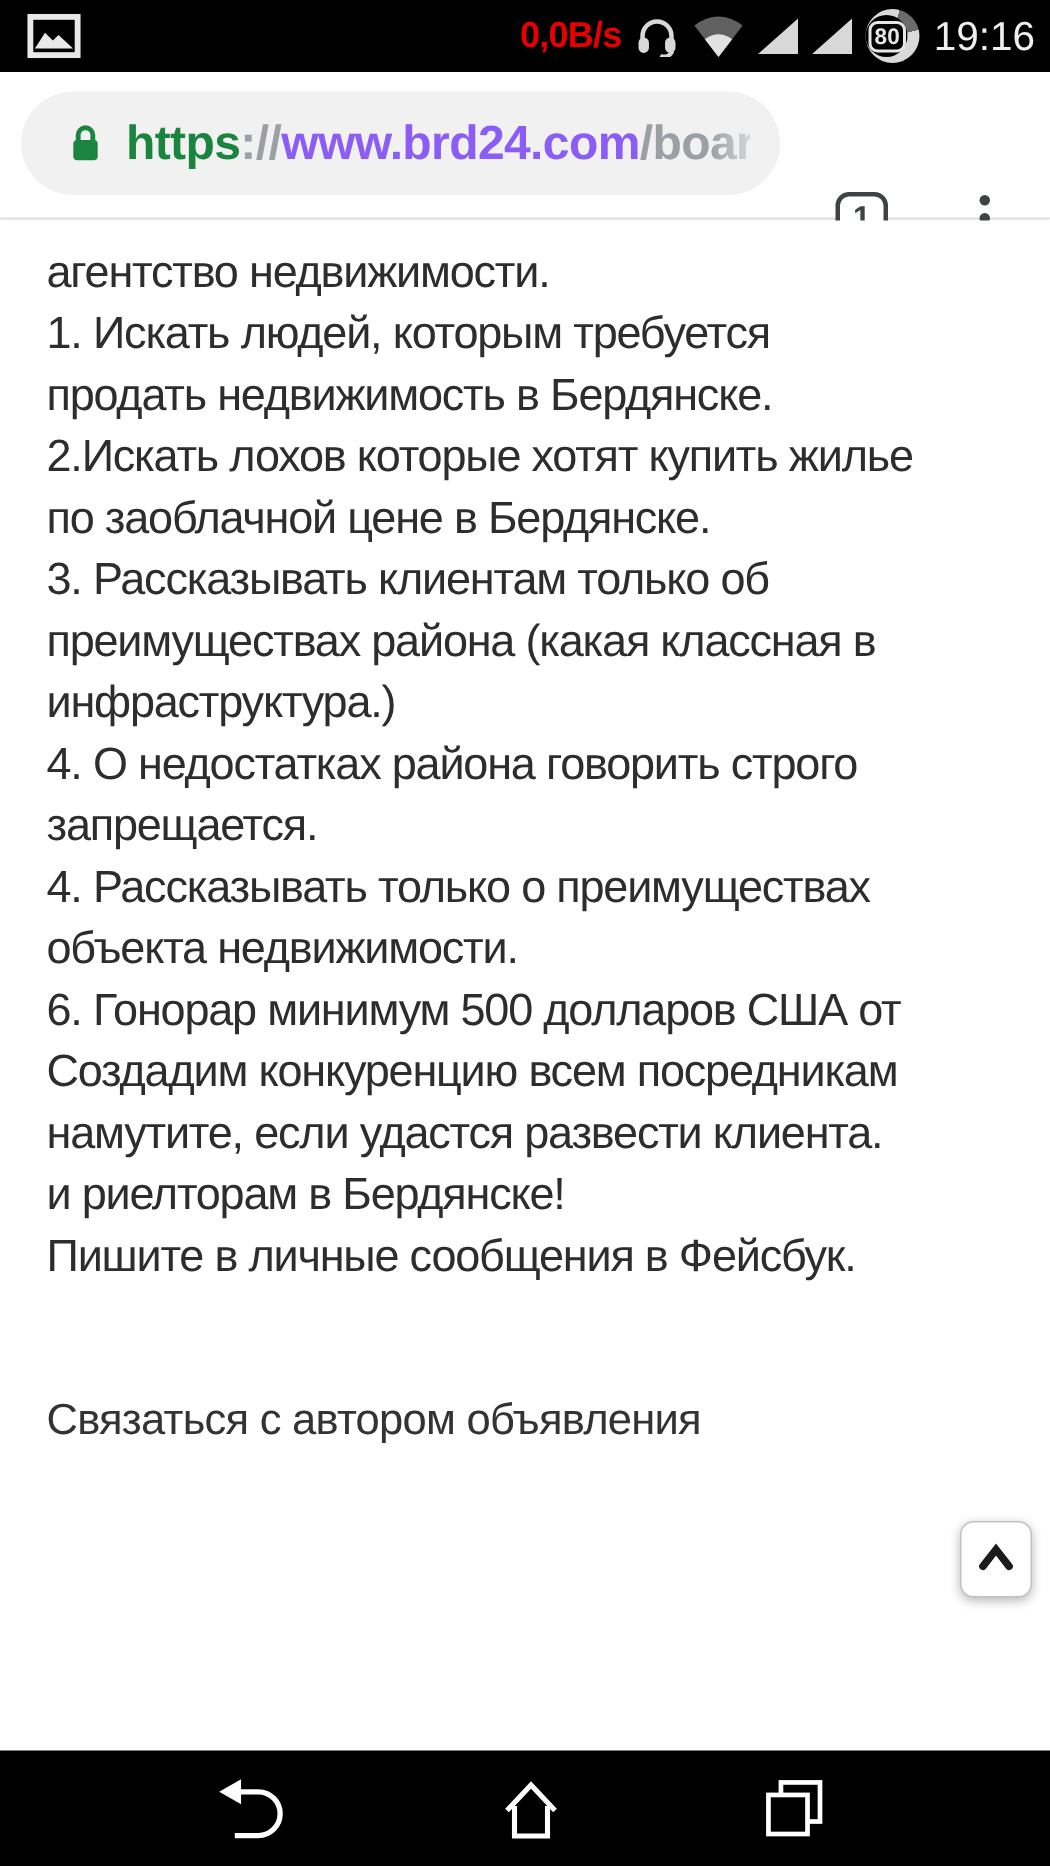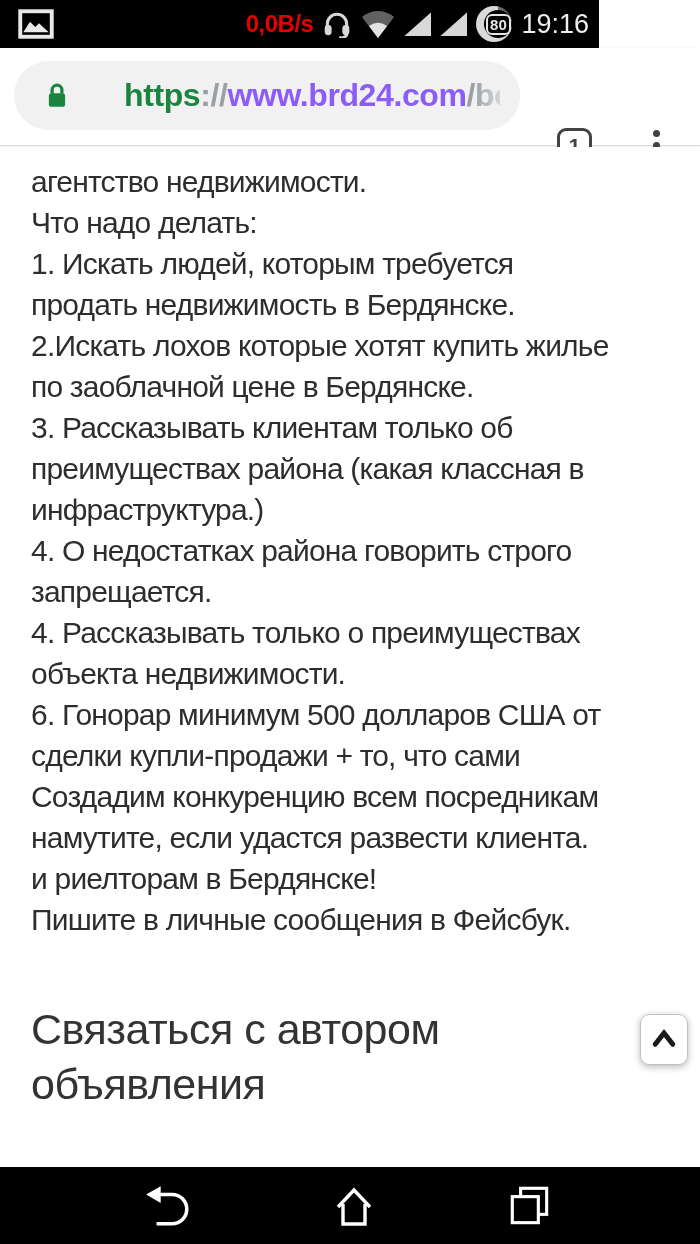--- a/index.html
+++ b/index.html
@@ -5,33 +5,33 @@
   * { margin:0; padding:0; box-sizing:border-box; }
   html,body { background:#444; }
   .screen {
     position:relative; width:700px; height:1244px; margin:0 auto;
     background:#ffffff; overflow:hidden;
     font-family:"Liberation Sans", sans-serif;
   }
 
   
   .status-bar {
-    position:absolute; top:0; left:0; width:599px; height:48px;
+    position:absolute; top:0; left:0; width:700px; height:48px;
     background:#000; display:flex; align-items:center;
     justify-content:space-between; padding:0 10px 0 18px;
   }
   .sb-right { display:flex; align-items:center; gap:9px; }
   .net-speed { color:#e60000; font-weight:bold; font-size:24px; letter-spacing:-0.5px; }
   .sb-ic { display:inline-flex; align-items:center; }
   .sig-tri { width:27px; height:24px; background:#d8d8d8;
     clip-path:polygon(100% 0, 100% 100%, 0 100%); }
   .battery {
     position:relative; width:36px; height:36px; border-radius:50%;
     background:conic-gradient(from 15deg, #6b6b6b 0 62deg, #d9d9d9 62deg 360deg);
-    display:flex; align-items:center; justify-content:flex-end;text-decoration:underline;
+    display:flex; align-items:center; justify-content:flex-start;text-decoration:underline;
   }
   .battery .inner {
     width:28px; height:28px; border-radius:50%; background:#000;
     display:flex; align-items:center; justify-content:center;
   }
   .battery .pct { color:#e6e6e6; font-size:15px; font-weight:bold;
     border:2px solid #e6e6e6; border-radius:6px; padding:0 2px; line-height:17px; }
   .clock { color:#efefef; font-weight:normal; font-size:27px; letter-spacing:0; }
 
   
@@ -47,21 +47,21 @@
   }
   .url-pill .fade {
     position:absolute; right:0; top:0; width:46px; height:100%;
     background:linear-gradient(to right, rgba(241,241,241,0), #f1f1f1 85%);
   }
   .lock { flex:0 0 auto; margin-right:14px; display:flex; }
   .url-text {
     white-space:nowrap; overflow:hidden; font-size:32px; font-weight:bold;
     letter-spacing:-0.4px;
   }
-  .u-scheme { color:#1b8540;margin-left:40px; }
+  .u-scheme { color:#1b8540; }
   .u-sep    { color:#9aa0a6; }
   .u-host   { color:#8b5cf6; }
   .u-path   { color:#9aa0a6; }
   .tab-btn {
     position:absolute; left:557px; top:80px; width:35px; height:35px;
     border:3px solid #3f4346; border-radius:9px;
     display:flex; align-items:center; justify-content:center;
     color:#3f4346; font-size:21px; font-weight:bold; background:#fff;
   }
   .menu-btn {
@@ -75,21 +75,21 @@
   .content {
     position:absolute; top:147px; left:0; width:700px; height:1020px;
     background:#fff; padding:14px 28px 0 31px; overflow:hidden;
   }
   .body-line {
     font-size:30px; line-height:41px; color:#2d2d2d;
     letter-spacing:-0.8px; white-space:nowrap;
   }
   .heading {
     margin-top:62px; max-width:460px;
-    font-size:43px; line-height:55px; font-weight:400; color:#333;
+    font-size:29px; line-height:55px; font-weight:400; color:#333;
     letter-spacing:-0.5px;
   }
   .scroll-top {
     position:absolute; left:640px; top:1014px; width:48px; height:51px;
     background:#fff; border:1px solid #c2c2c2; border-radius:9px;
     box-shadow:0 2px 7px rgba(0,0,0,0.28);
     display:flex; align-items:center; justify-content:center; cursor:pointer;
   }
 
   
@@ -158,34 +158,32 @@
     <div class="menu-btn">
       <i></i>
         <i></i>
         <i></i>
     </div>
   </div>
 
   <main class="content">
     <div class="body-text">
         <div class="body-line">агентство недвижимости.</div>
-        <div class="body-line">Что надо делать:</div>
         <div class="body-line">1. Искать людей, которым требуется</div>
         <div class="body-line">продать недвижимость в Бердянске.</div>
         <div class="body-line">2.Искать лохов которые хотят купить жилье</div>
         <div class="body-line">по заоблачной цене в Бердянске.</div>
         <div class="body-line">3. Рассказывать клиентам только об</div>
         <div class="body-line">преимуществах района (какая классная в</div>
         <div class="body-line">инфраструктура.)</div>
         <div class="body-line">4. О недостатках района говорить строго</div>
         <div class="body-line">запрещается.</div>
         <div class="body-line">4. Рассказывать только о преимуществах</div>
         <div class="body-line">объекта недвижимости.</div>
         <div class="body-line">6. Гонорар минимум 500 долларов США от</div>
-        <div class="body-line">сделки купли-продажи + то, что сами</div>
         <div class="body-line">Создадим конкуренцию всем посредникам</div>
         <div class="body-line">намутите, если удастся развести клиента.</div>
         <div class="body-line">и риелторам в Бердянске!</div>
         <div class="body-line">Пишите в личные сообщения в Фейсбук.</div>
       </div>
     <h2 class="heading">Связаться с автором объявления</h2>
   </main>
 
   <button class="scroll-top">
     <span>

